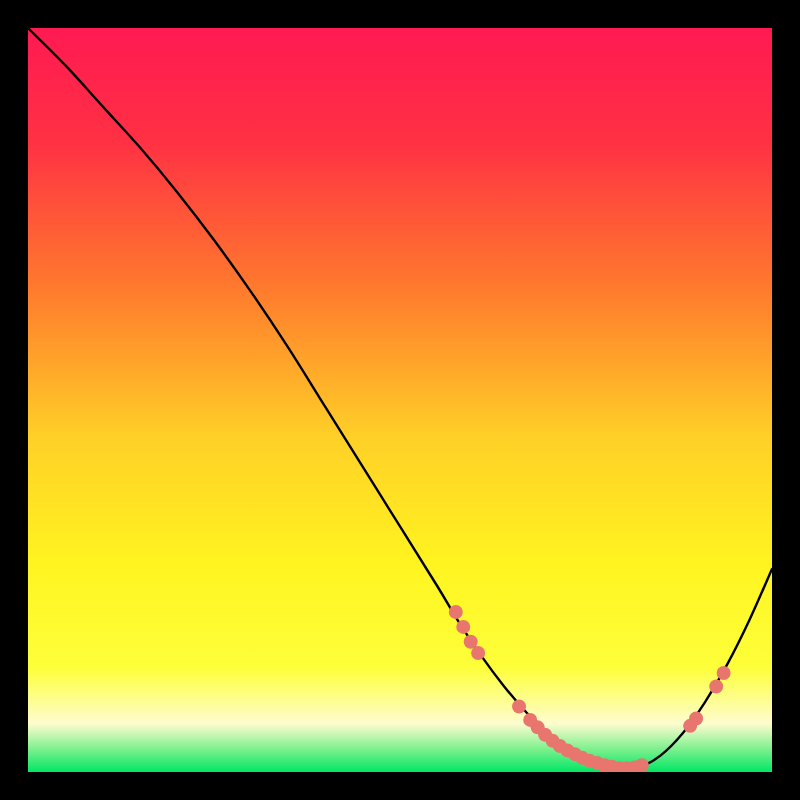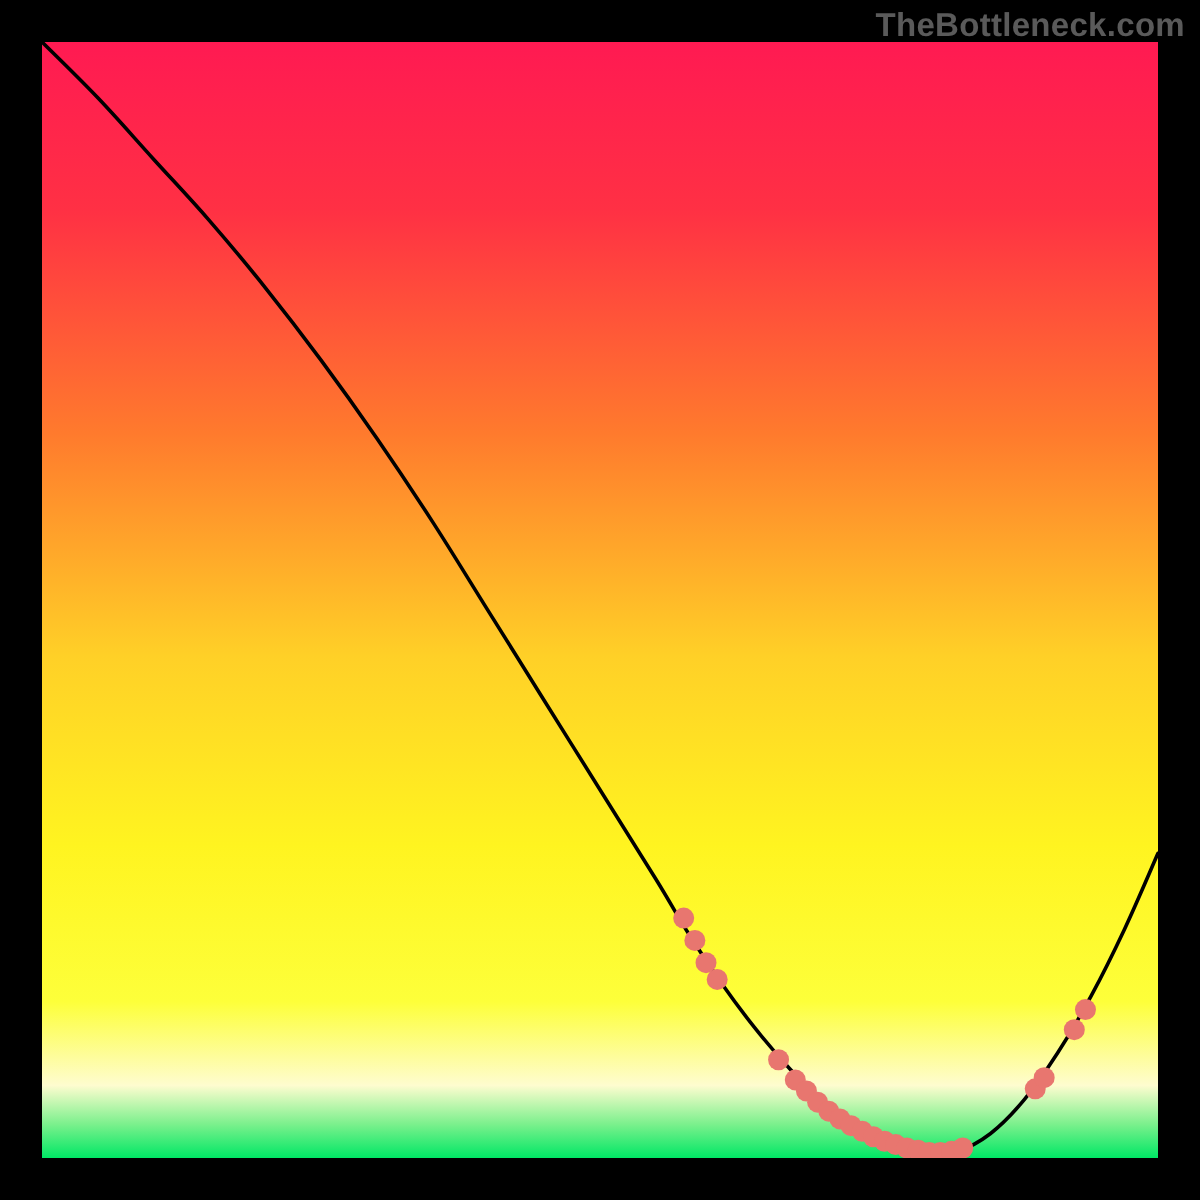--- a/index.html
+++ b/index.html
@@ -48,21 +48,20 @@
     font-weight: 600;
     color: #5a5a5a;
     letter-spacing: 0.2px;
   }
 </style>
 </head>
 <body>
 
 <div class="frame">
 
-  <div class="attribution">TheBottleneck.com</div>
 
   <div class="chart-area">
     <svg class="gradient" viewBox="0 0 744 744" preserveAspectRatio="none">
       <defs>
         <linearGradient id="bg-grad" x1="0" y1="0" x2="0" y2="1">
             <stop offset="0%" stop-color="#ff1a52"></stop>
             <stop offset="15%" stop-color="#ff3044"></stop>
             <stop offset="35%" stop-color="#ff7a2d"></stop>
             <stop offset="55.00000000000001%" stop-color="#ffd027"></stop>
             <stop offset="72%" stop-color="#fff420"></stop>

